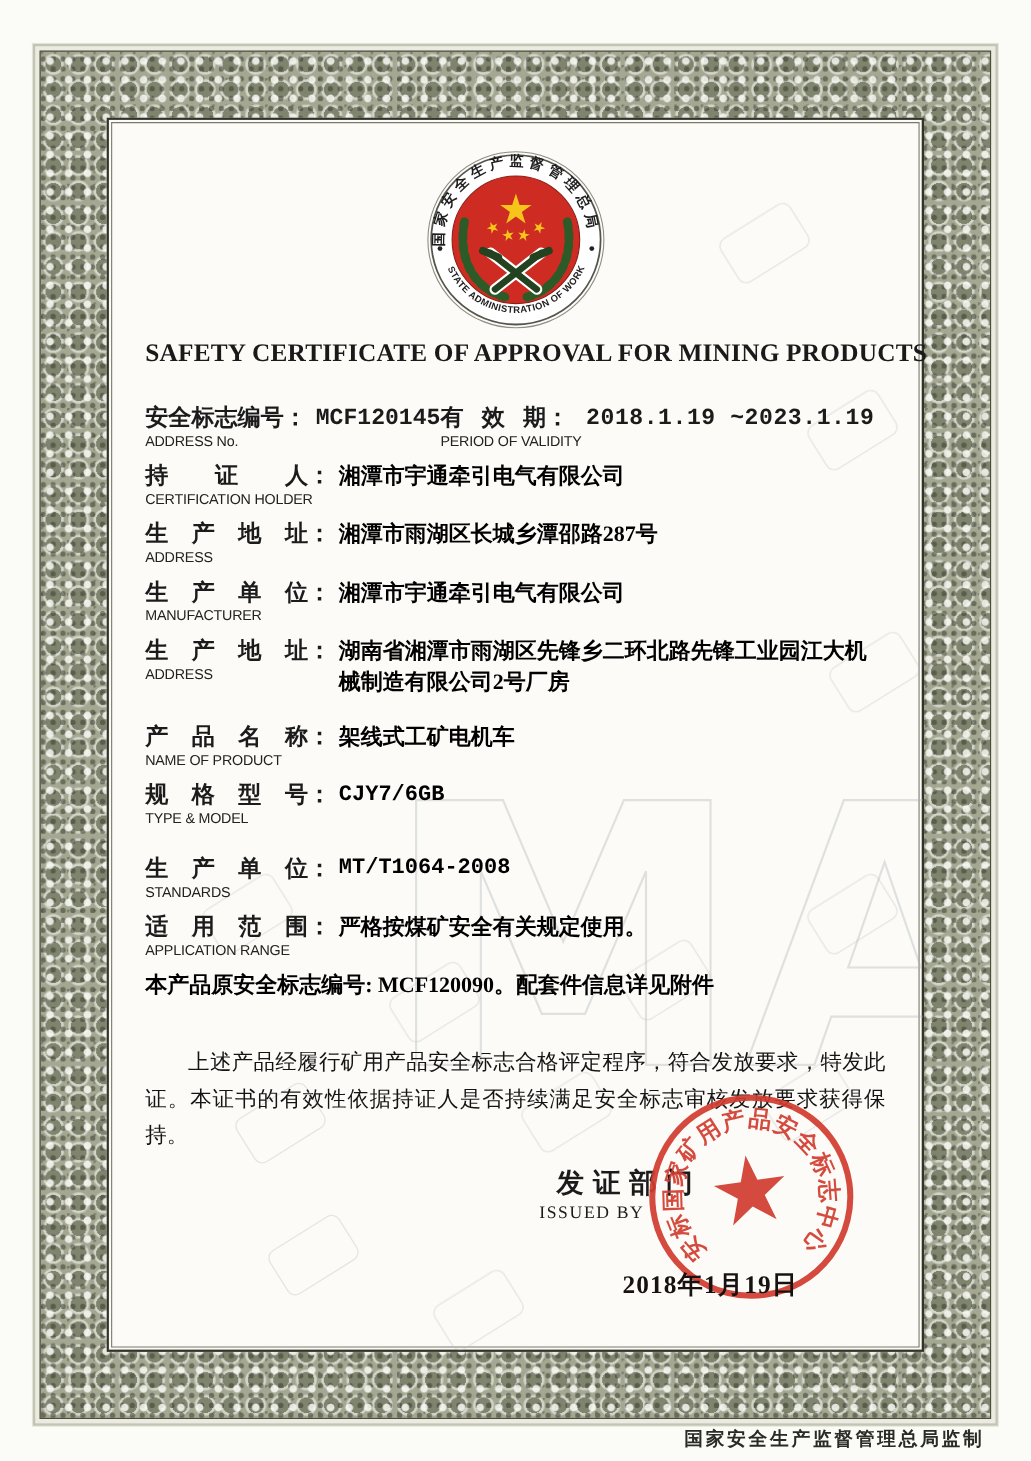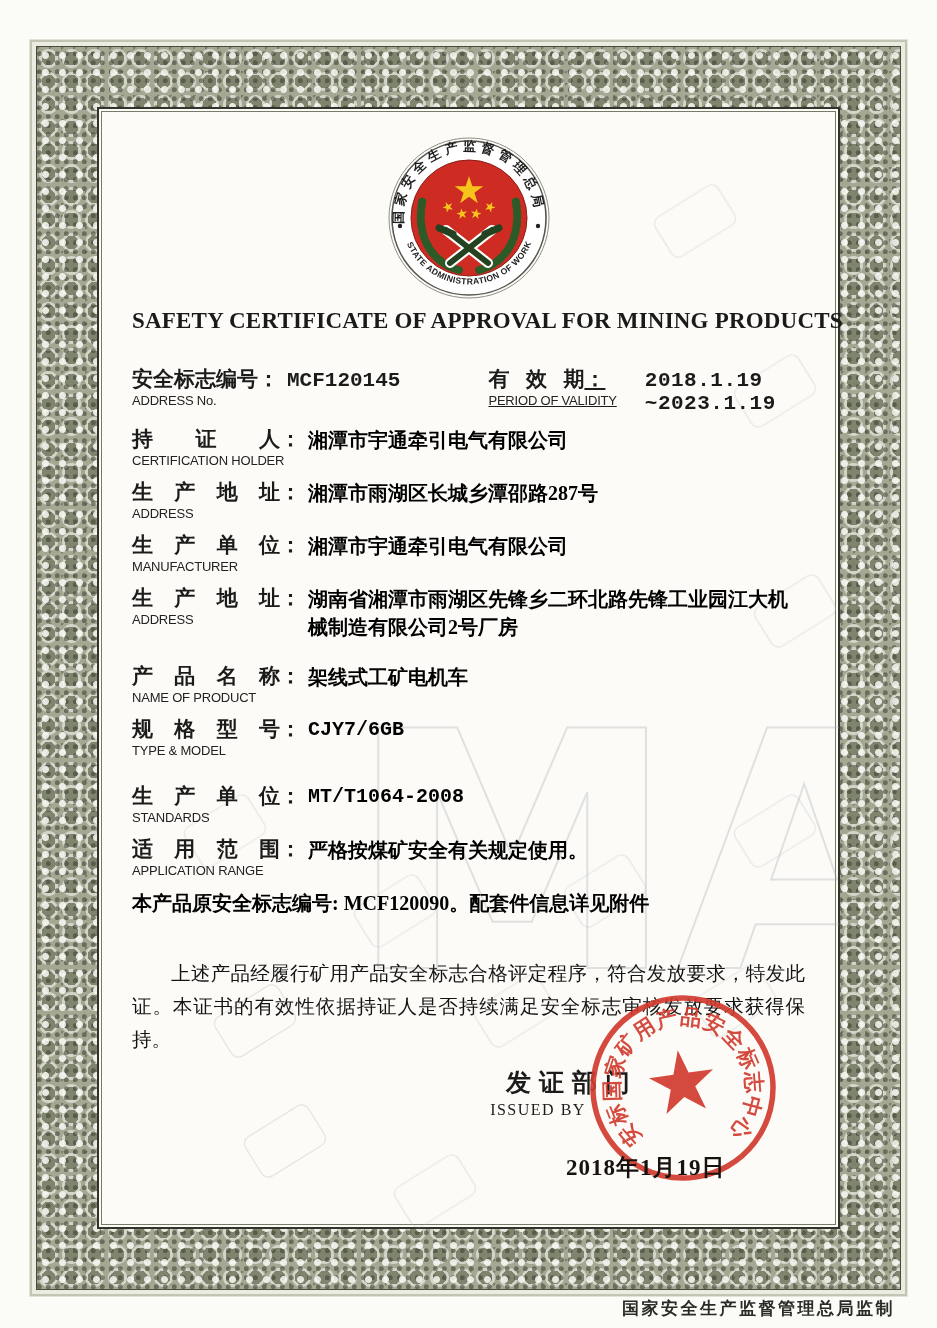--- a/index.html
+++ b/index.html
@@ -44,23 +44,23 @@
   .title-en{
     margin-top:4px;text-align:center;font-size:23px;font-weight:bold;
     letter-spacing:.2px;color:#1a1a1a;white-space:nowrap;
   }
   
   .approval-row{display:flex;align-items:flex-start;margin-top:32px;}
   .lbl-zh{font-size:21px;font-weight:bold;line-height:27px;white-space:nowrap;}
   .lbl-en{font-size:13px;line-height:15px;font-family:"Liberation Sans",sans-serif;color:#222;letter-spacing:-.2px;white-space:nowrap;}
   .mono{font-family:Liberation Mono, monospace;font-weight:bold;font-size:21px;}
   .approval-val{margin-left:8px;padding-top:3px;}
-  .validity-block{margin-left:88px;text-decoration:underline;}
+  .validity-block{}
   .validity-zh{display:inline-block;width:96px;text-align:justify;text-align-last:justify;}
-  .validity-val{margin-left:28px;padding-top:3px;letter-spacing:.5px;}
+  .validity-val{margin-left:4px;padding-top:3px;letter-spacing:.5px;}
   
   .fields{margin-top:10px;}
   .field{display:flex;margin-bottom:6px;min-height:47px;align-items:flex-start;}
   .flabel{width:176px;flex:none;}
   .zh-wrap{font-size:21px;font-weight:bold;line-height:28px;white-space:nowrap;}
   .zh-main{display:inline-block;width:148px;text-align:justify;text-align-last:justify;}
   .fvalue{font-size:20px;line-height:28px;padding-top:1px;white-space:nowrap;font-weight:bold;color:#000000;}
   .field:nth-of-type(4){min-height:72px;}
   .field:nth-of-type(4) .fvalue{white-space:normal;width:508px;}
   .field:nth-of-type(7){margin-top:20px;}

